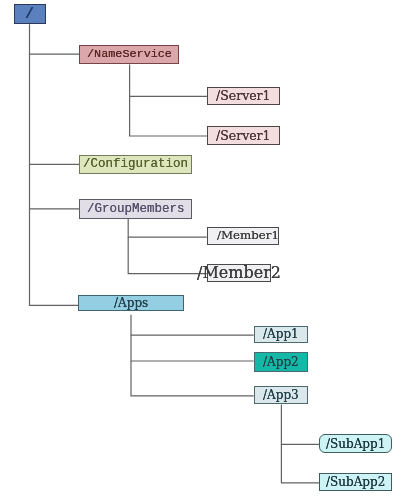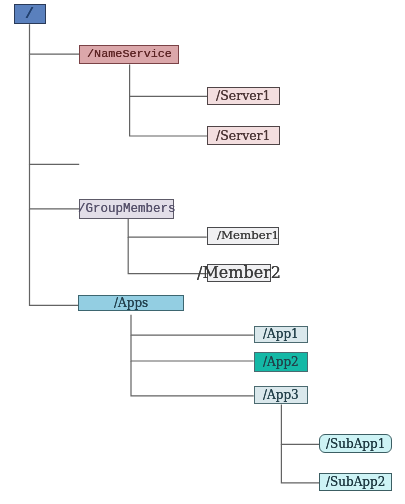--- a/index.html
+++ b/index.html
@@ -43,21 +43,24 @@
   </div>
   <div class="node mono" style="left: 79.2px; top: 44.6px; width: 99.9px; height: 19.9px; background: rgb(219, 167, 170); border-color: rgb(122, 66, 70); color: rgb(92, 36, 36); font-size: 11.8px; font-weight: normal;">
     <span class="node-label">/NameService</span>
   </div>
   <div class="node dserif" style="left: 207.2px; top: 86.6px; width: 72.4px; height: 18.8px; background: rgb(243, 222, 223); border-color: rgb(79, 68, 70); color: rgb(74, 52, 52); font-size: 12.5px; font-weight: normal;">
     <span class="node-label">/Server1</span>
   </div>
   <div class="node dserif" style="left: 207.2px; top: 126.4px; width: 72.4px; height: 18.8px; background: rgb(243, 222, 223); border-color: rgb(79, 68, 70); color: rgb(74, 52, 52); font-size: 12.5px; font-weight: normal;">
     <span class="node-label">/Server1</span>
   </div>
-  <div class="node mono" style="left: 79.2px; top: 199px; width: 95px; height: 19.6px; background: rgb(226, 222, 232); border-color: rgb(93, 90, 104); color: rgb(85, 80, 106); font-size: 12.5px; font-weight: normal;">
+  <div class="node mono" style="left: 79.2px; top: 154.5px; width: 112.8px; height: 19.8px; background: rgb(222, 230, 190); border-color: rgb(117, 121, 92); color: rgb(85, 96, 44); font-size: 12.5px; font-weight: normal;">
+    <span class="node-label">/Configuration</span>
+  </div>
+  <div class="node mono" style="left: 79.2px; top: 199px; width: 113px; height: 19.6px; background: rgb(226, 222, 232); border-color: rgb(93, 90, 104); color: rgb(85, 80, 106); font-size: 12.5px; font-weight: normal;">
     <span class="node-label">/GroupMembers</span>
   </div>
   <div class="node dserif" style="left: 206.7px; top: 226.9px; width: 72.6px; height: 18.4px; background: rgb(240, 240, 242); border-color: rgb(74, 74, 76); color: rgb(60, 60, 60); font-size: 11.8px; font-weight: normal; padding-left: 9px;">
     <span class="node-label">/Member1</span>
   </div>
   <div class="node dserif" style="left: 206.7px; top: 264.2px; width: 64px; height: 18.2px; background: rgb(240, 240, 242); border-color: rgb(74, 74, 76); color: rgb(60, 60, 60); font-size: 16px; font-weight: normal;">
     <span class="node-label">/Member2</span>
   </div>
   <div class="node dserif" style="left: 78px; top: 295.2px; width: 106.2px; height: 16px; background: rgb(147, 206, 226); border-color: rgb(61, 102, 112); color: rgb(35, 64, 77); font-size: 12px; font-weight: normal;">
     <span class="node-label">/Apps</span>

